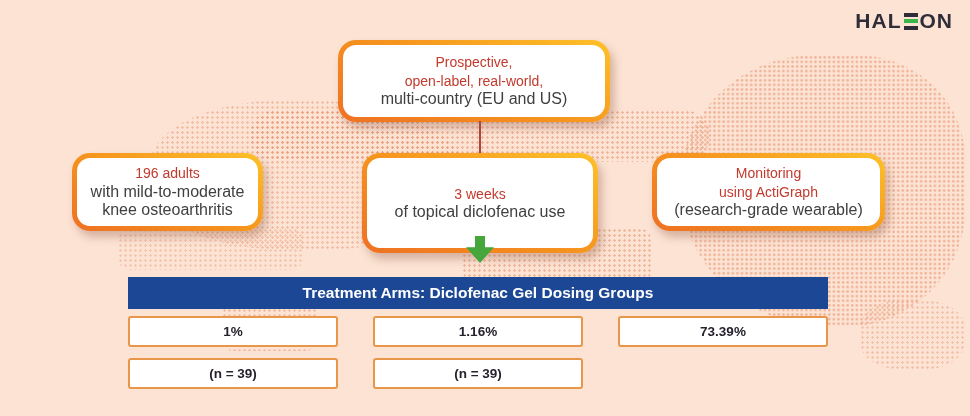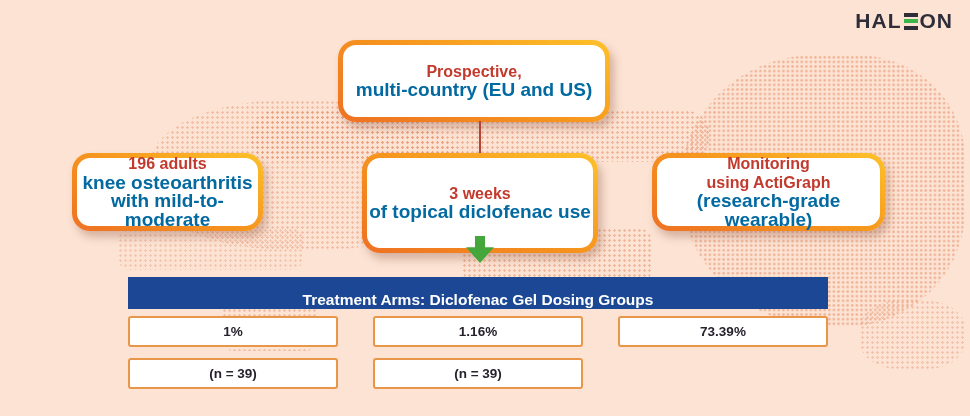--- a/index.html
+++ b/index.html
@@ -32,42 +32,42 @@
     background:linear-gradient(205deg,#fdc129 0%,#f6961e 48%,#ee7123 100%);
     border-radius:18px;
     box-shadow:4px 6px 8px rgba(150,95,70,.38);
   }
   .gbox-inner{
     width:100%;height:100%;
     background:#ffffff;border-radius:13px;
     display:flex;flex-direction:column;align-items:center;justify-content:center;
     text-align:center;box-sizing:border-box;
   }
-  .accent{color:#c23a2d;font-weight:bold;font-size:16px;line-height:18.5px;}
-  .plain{color:#0369a1;font-weight:bold;font-size:19px;line-height:18.5px;}
+  .accent{color:#c23a2d;font-weight:normal;font-size:14px;line-height:18.5px;}
+  .plain{color:#404040;font-weight:normal;font-size:16px;line-height:18.5px;}
 
   #design-box{left:338px;top:40px;width:272px;height:82px;}
   #population-box{left:72px;top:153px;width:191px;height:78px;}
   #duration-box{left:362px;top:153px;width:236px;height:100px;}
   #monitoring-box{left:652px;top:153px;width:233px;height:78px;}
 
   #connector{
     position:absolute;left:479px;top:121px;width:2px;height:33px;
     background:#ae453a;
   }
   #down-arrow{
     position:absolute;left:466px;top:236px;width:28px;height:27px;
     background:#45a63b;
     clip-path:polygon(32% 0,68% 0,68% 42%,100% 42%,50% 100%,0 42%,32% 42%);
   }
 
   #banner{
     position:absolute;left:128px;top:277px;width:700px;height:32px;
     background:#1b4794;color:#ffffff;
-    display:flex;align-items:flex-end;justify-content:center;
+    display:flex;align-items:center;justify-content:center;
     font-weight:bold;font-size:15.5px;
   }
 
   .small-box{
     position:absolute;width:210px;height:31px;box-sizing:border-box;
     background:#ffffff;border:2px solid #e8964a;border-radius:3px;
     display:flex;align-items:center;justify-content:center;
     font-weight:bold;font-size:13.5px;color:#27222d;
   }
   .row-dose{top:316px;}
@@ -103,31 +103,32 @@
       <span></span>
       <span class="mid"></span>
       <span></span>
     </span>
     <span>ON</span>
   </div>
 
   <div class="gbox" id="design-box">
     <div class="gbox-inner">
       <div class="accent">Prospective,</div>
+      <div class="accent">open-label, real-world,</div>
       <div class="plain">multi-country (EU and US)</div>
     </div>
   </div>
 
   <div id="connector"></div>
 
   <div class="gbox" id="population-box">
     <div class="gbox-inner">
       <div class="accent">196 adults</div>
+      <div class="plain">with mild-to-moderate</div>
       <div class="plain">knee osteoarthritis</div>
-      <div class="plain">with mild-to-moderate</div>
     </div>
   </div>
 
   <div class="gbox" id="duration-box">
     <div class="gbox-inner">
       <div class="accent">3 weeks</div>
       <div class="plain">of topical diclofenac use</div>
     </div>
   </div>
 

